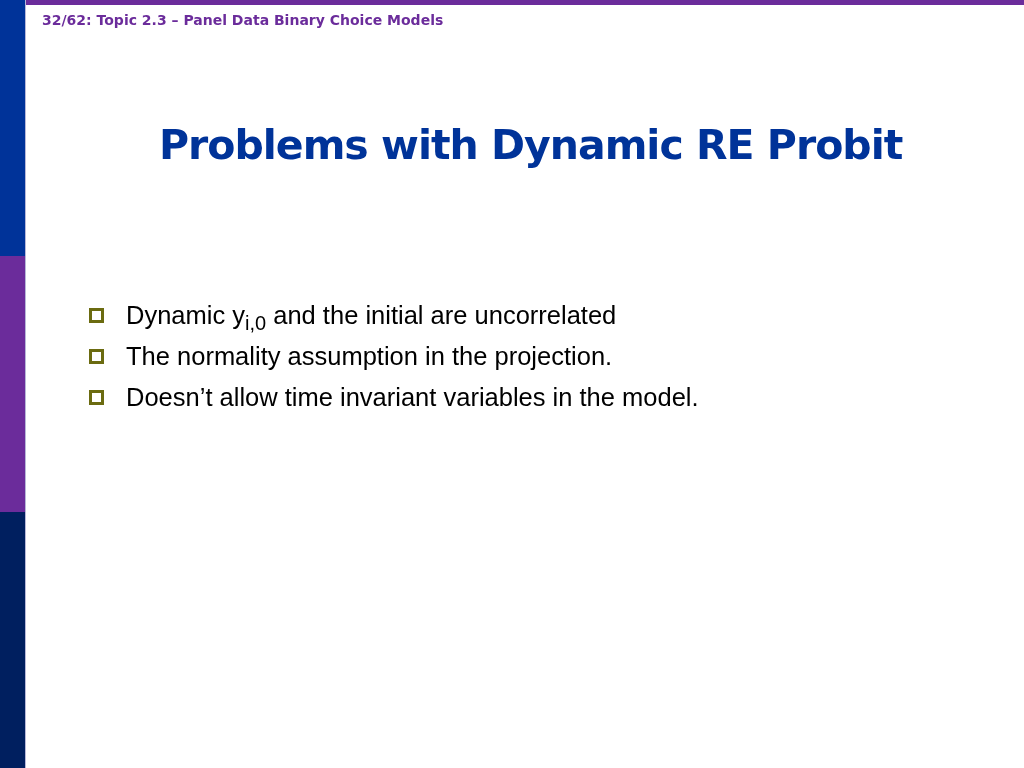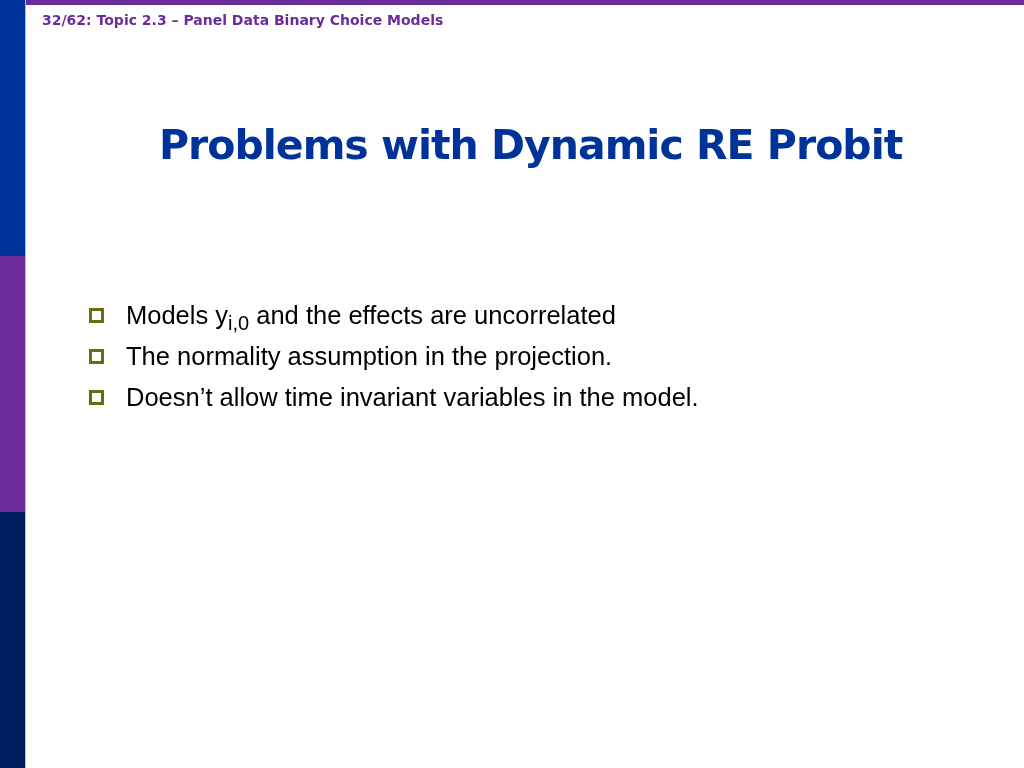--- a/index.html
+++ b/index.html
@@ -112,21 +112,21 @@
   </div>
   <div class="side-edge"></div>
 
   <div class="header-text">32/62: Topic 2.3 – Panel Data Binary Choice Models</div>
 
   <div class="title">Problems with Dynamic RE Probit</div>
 
   <ul class="bullets">
     <li class="bullet-item">
       <span class="bullet-box"></span>
-      <span>Models y</span><span class="sub">i,0</span><span style="white-space:pre;"> and the effects are uncorrelated</span>
+      <span>Dynamic y</span><span class="sub">i,0</span><span style="white-space:pre;"> and the initial are uncorrelated</span>
     </li>
     <li class="bullet-item">
       <span class="bullet-box"></span>
     </li>
     <li class="bullet-item">
       <span class="bullet-box"></span>
       <span>The normality assumption in the projection.</span>
     </li>
     <li class="bullet-item">
       <span class="bullet-box"></span>

